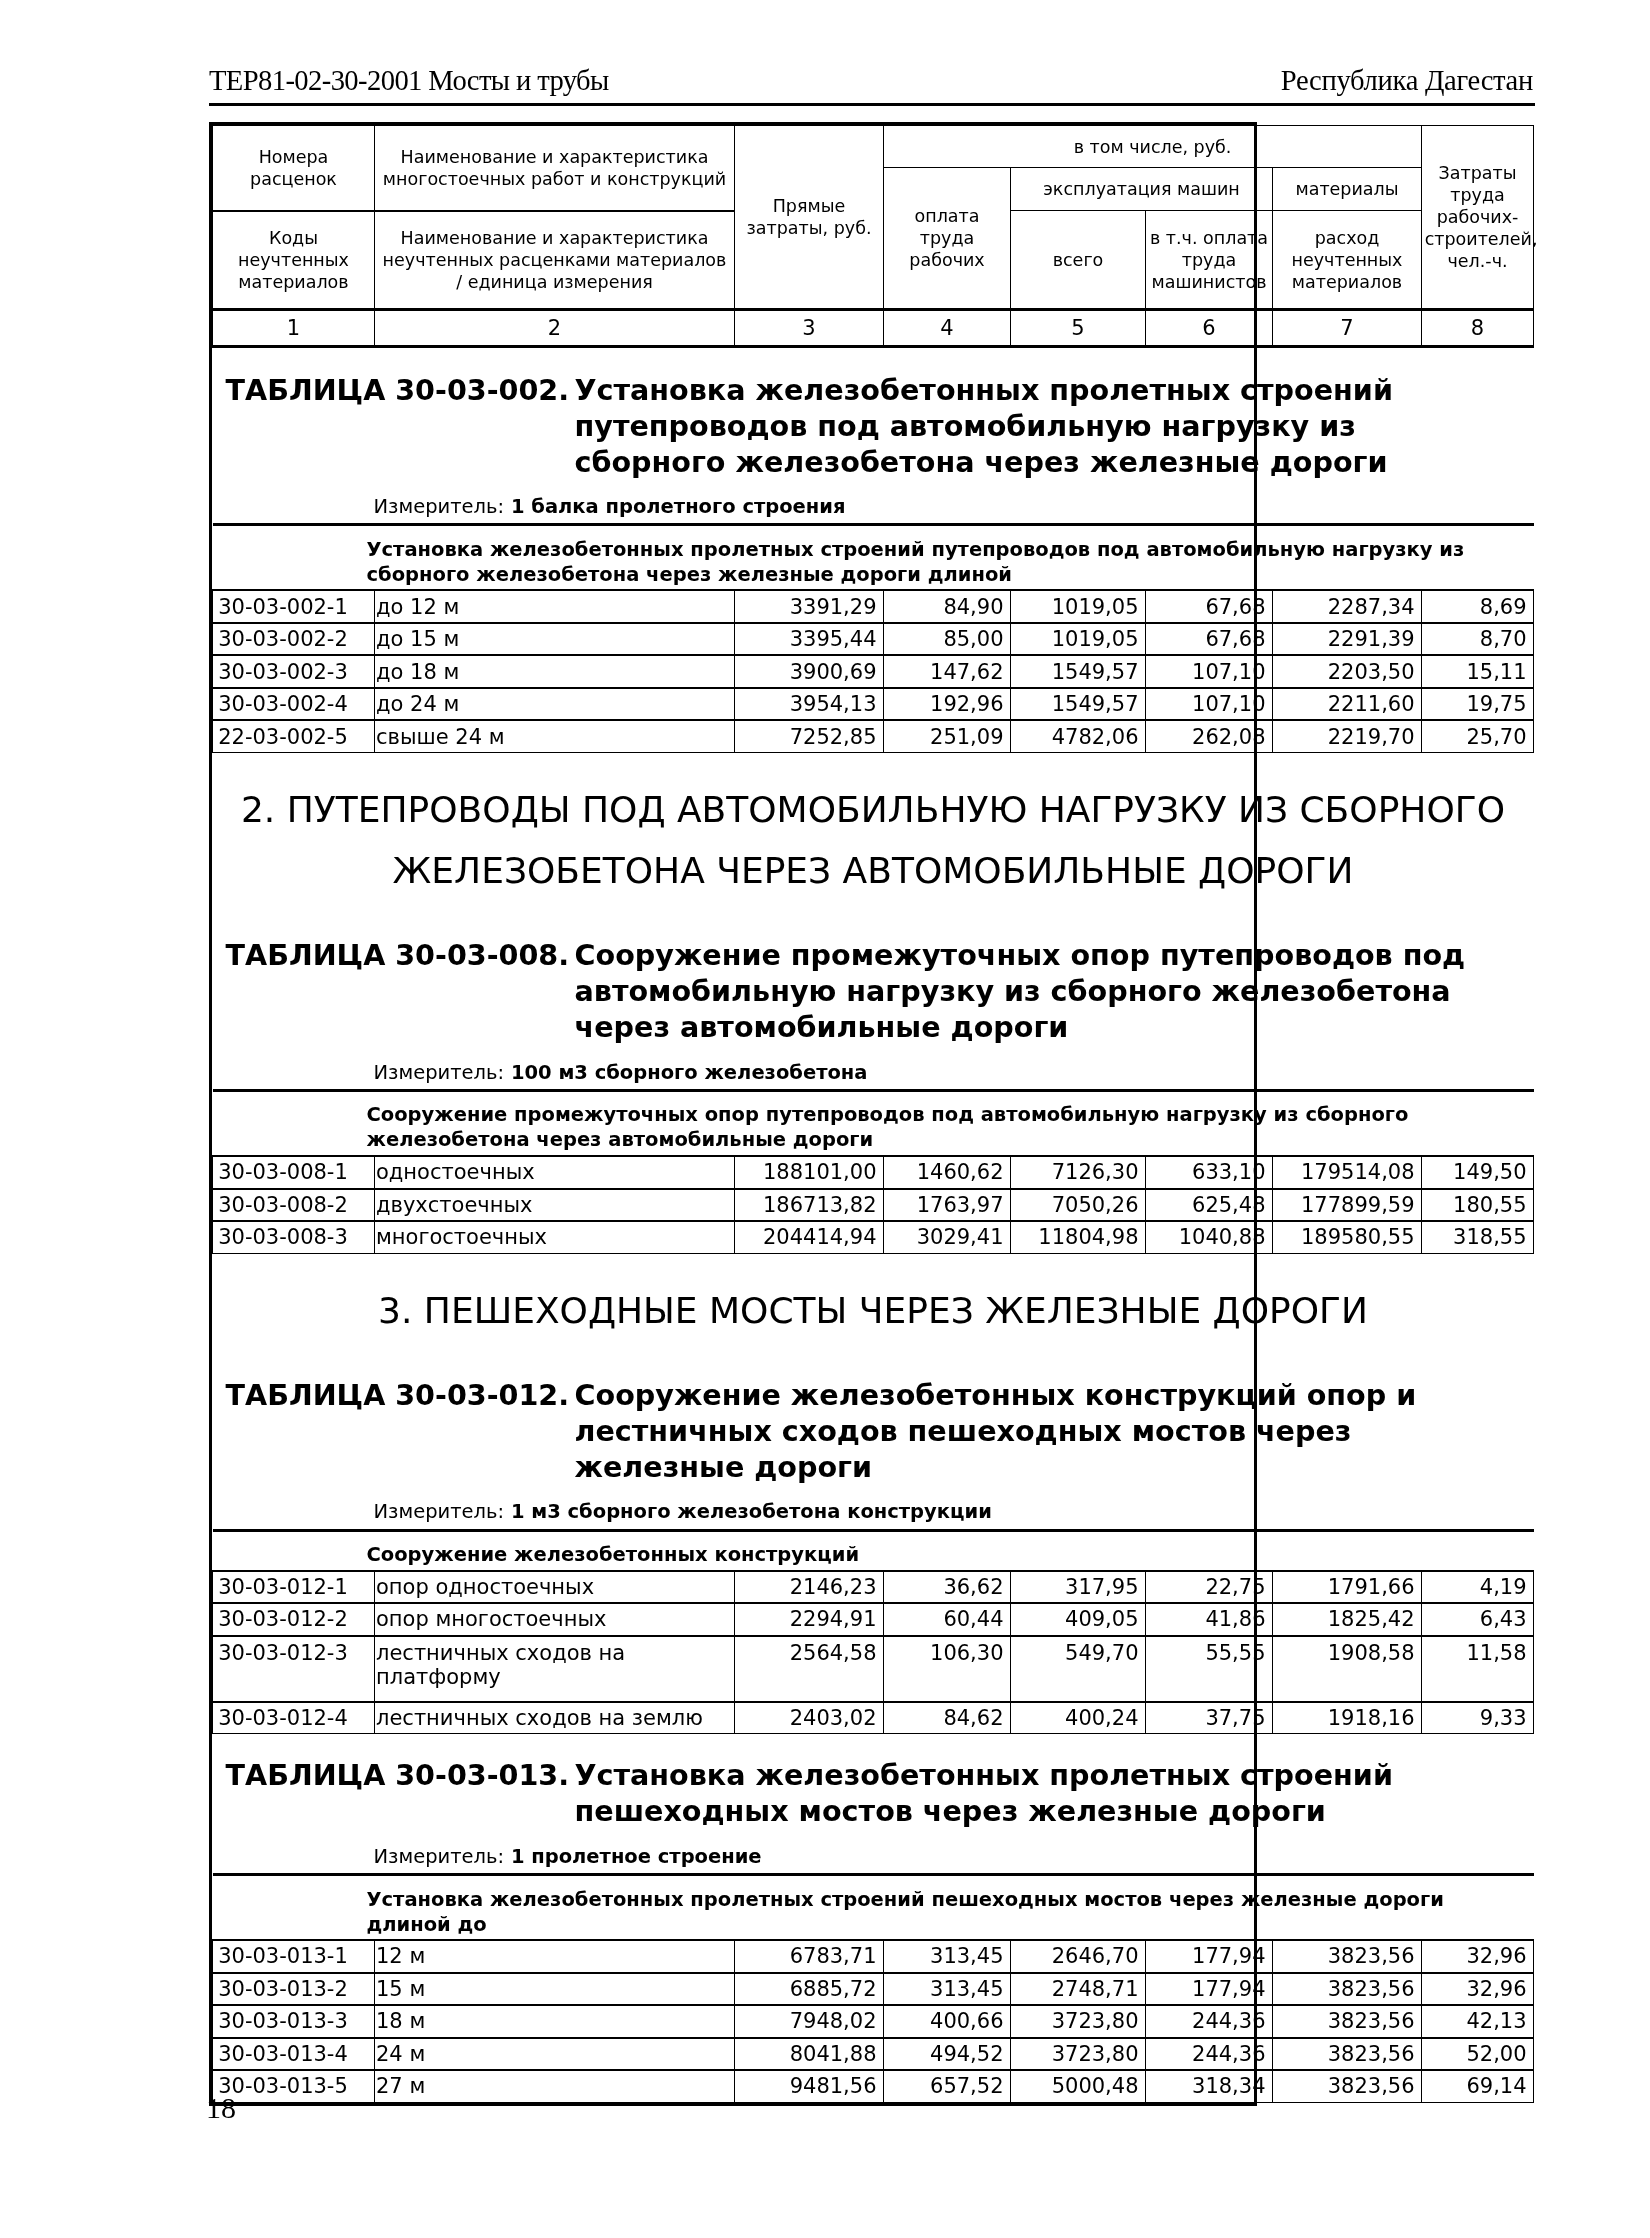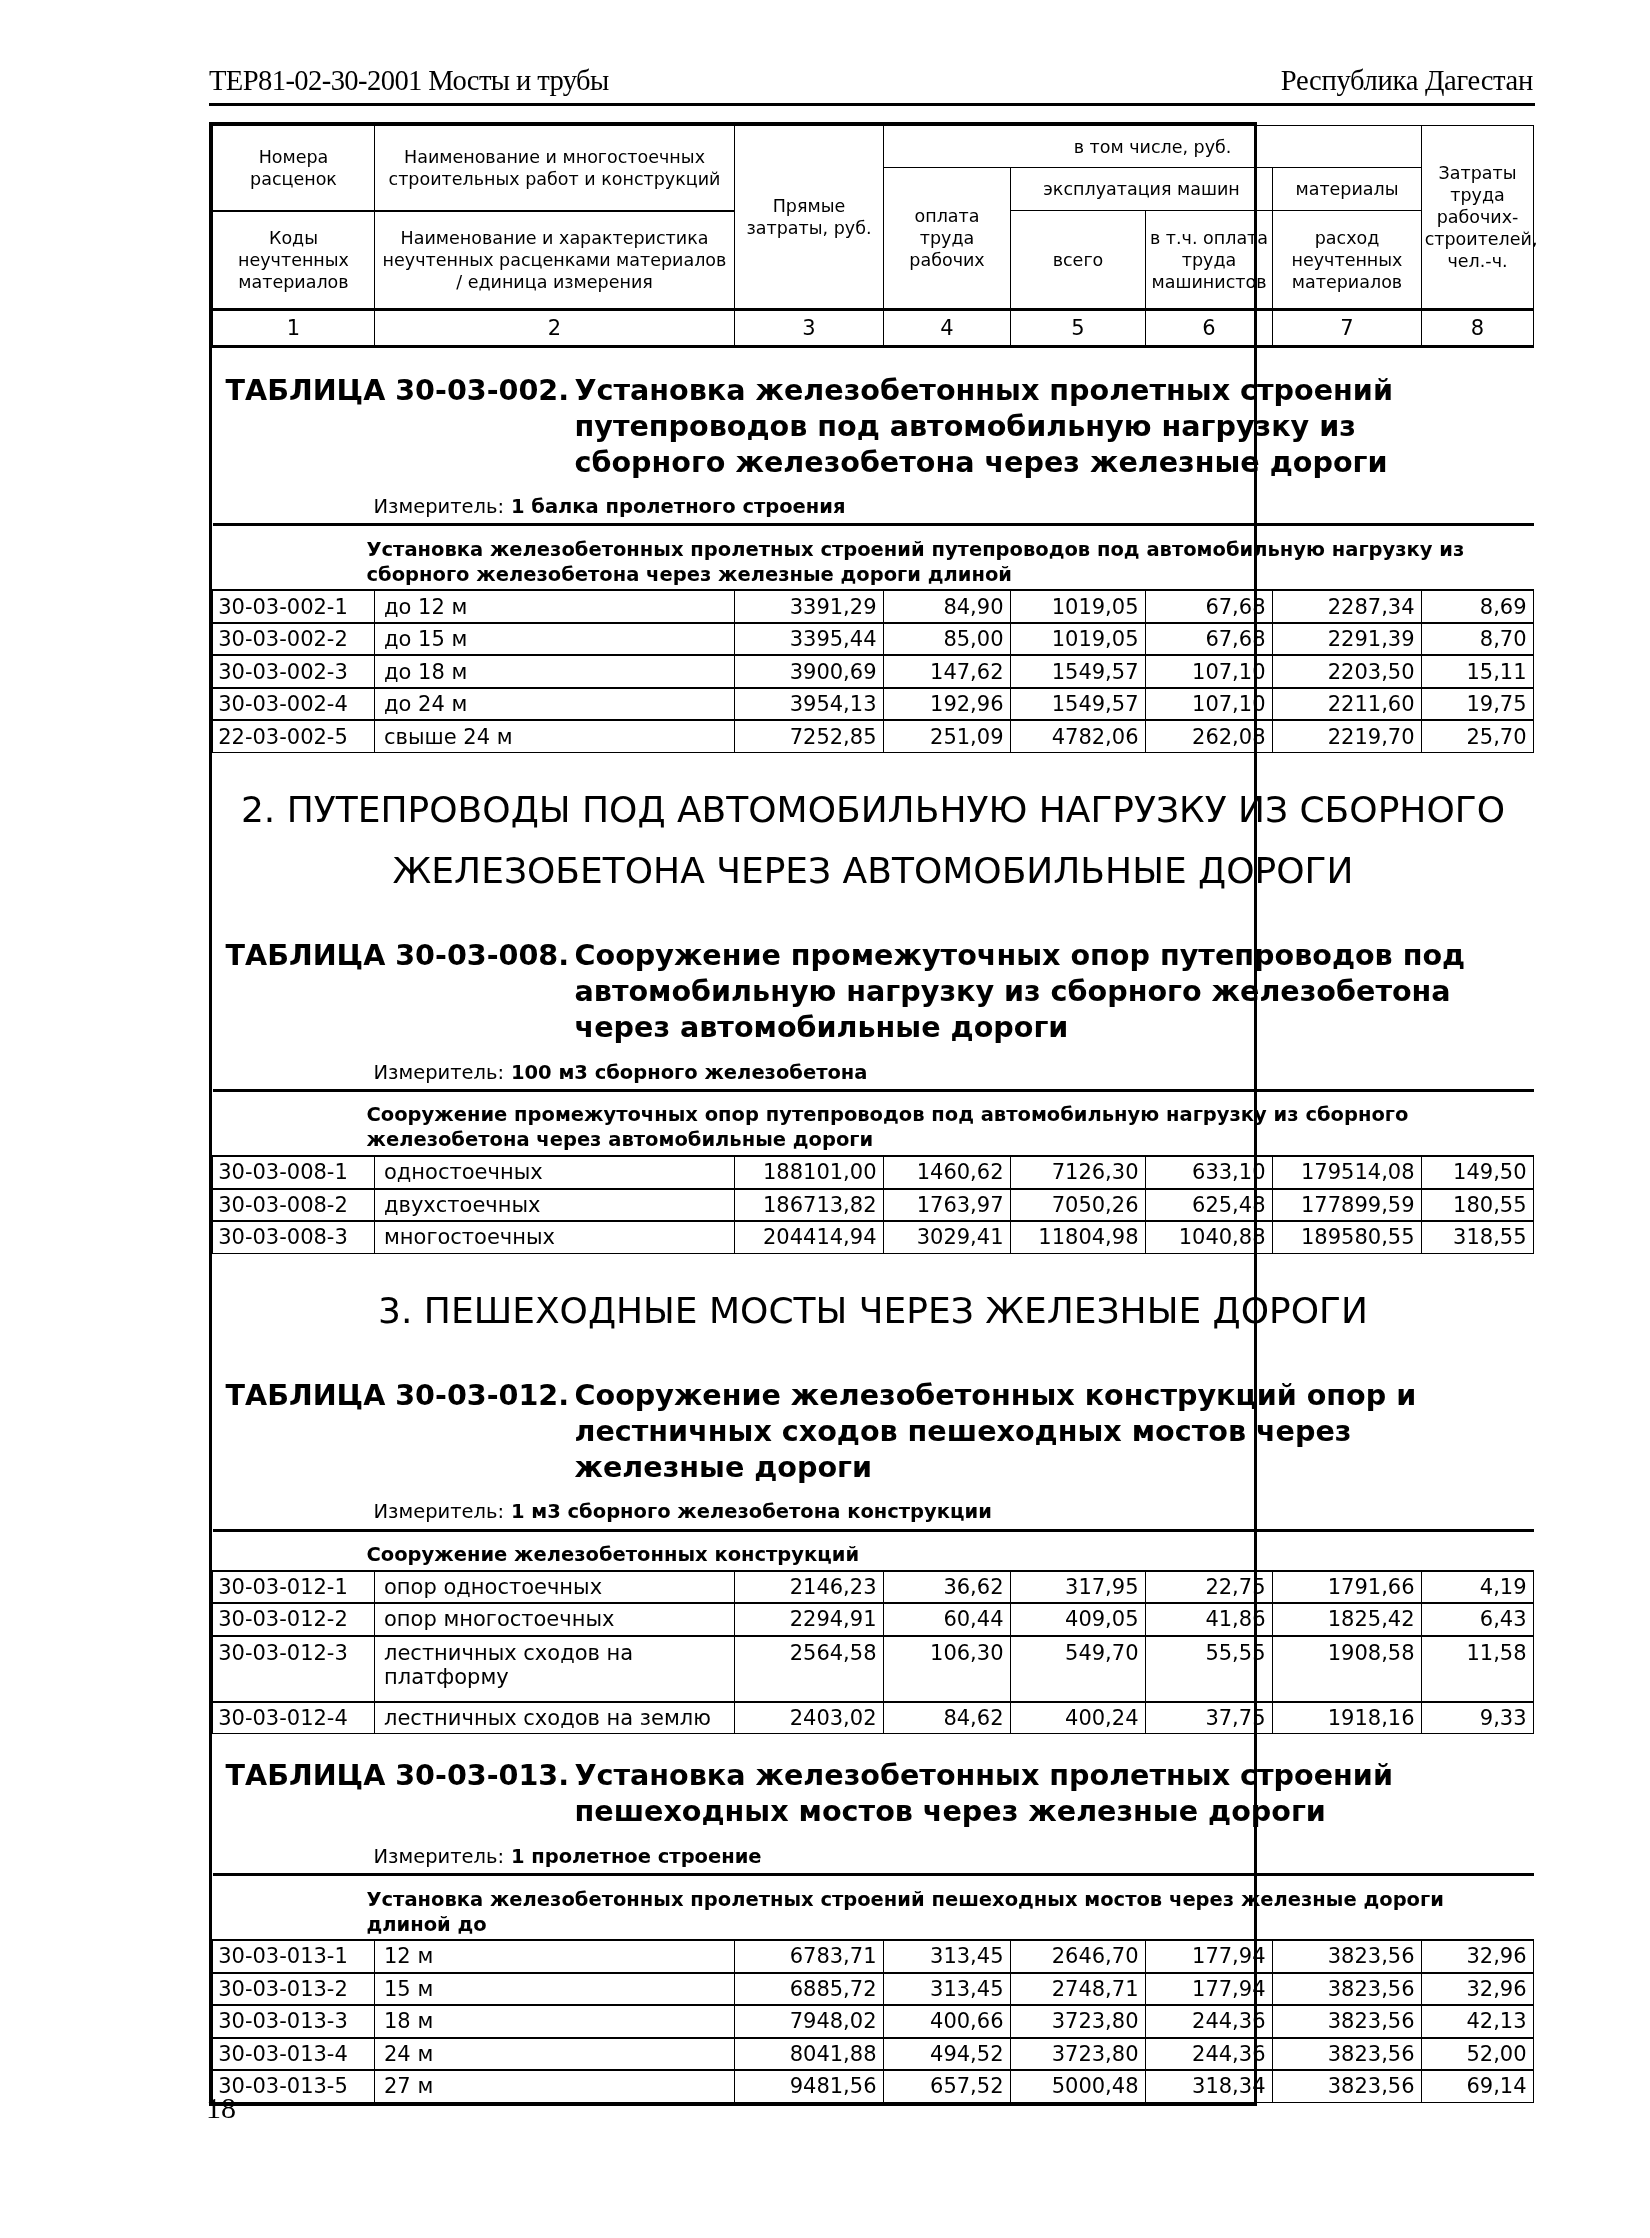--- a/index.html
+++ b/index.html
@@ -13,21 +13,21 @@
   #head-rule { left:209px; top:103px; width:1326px; height:2.6px; background:#000; }
   #page-number { left:206px; top:2091px; font-size:30px; }
 
   #sheet { left:209px; top:122px; width:1048px; border:3.2px solid #000; box-sizing:border-box; }
   table { border-collapse:collapse; width:100%; table-layout:fixed; }
   td, th { border:1.3px solid #000; padding:0 6.5px; vertical-align:middle; font-weight:normal; }
   .thead th { font-size:17.5px; text-align:center; line-height:22px; padding:1.3px 2.6px; }
   .colnums td { font-size:21px; text-align:center; height:34px; border-top:3.2px solid #000; border-bottom:3.2px solid #000; }
   .cellnum { text-align:right; font-size:21px; padding-right:6.5px; }
   .code { font-size:21px; padding-left:5.2px; white-space:nowrap;margin-top:37px; }
-  .name { font-size:21px; padding-left:9px; }
+  .name { font-size:21px; padding-left:1px; }
   tr.data td { height:30.5px; border-top:2.6px solid #000; }
   tr.data.tall td { height:60px; vertical-align:top; padding-top:3.9px; }
   tr.data.tall td.cellnum { vertical-align:top; }
 
   .block td.blockcell { border-left:none; border-right:none; padding:0; }
   .section-title { text-align:center; font-size:36px; line-height:61px; padding-top:26px; padding-bottom:13px; letter-spacing:0px; }
   .table-title { display:flex; font-size:28.6px; font-weight:bold; line-height:36px; padding:23.4px 0 0 13px; }
   .tt-label { width:349px; flex:none; white-space:nowrap; }
   .tt-text { flex:1; padding-right:26px; }
   .meter { font-size:19.5px; font-weight:bold; padding:15.6px 0 5.2px 161px; }
@@ -50,21 +50,21 @@
         <col style="width:149px">
         <col style="width:127px">
       <col style="width:135px">
         <col style="width:127px">
         <col style="width:149px">
         <col style="width:112px">
     </colgroup>
     <thead class="thead">
       <tr style="height:42px">
         <th rowspan="2" style="height:81px;border-bottom:2.6px solid #000">Номера расценок</th>
-        <th rowspan="2" style="border-bottom:2.6px solid #000">Наименование и многостоечных строительных работ и конструкций</th>
+        <th rowspan="2" style="border-bottom:2.6px solid #000">Наименование и характеристика многостоечных работ и конструкций</th>
         <th rowspan="4">Прямые затраты, руб.</th>
         <th colspan="4">в том числе, руб.</th>
         <th rowspan="4">Затраты труда рабочих-строителей, чел.-ч.</th>
       </tr>
       <tr style="height:39px">
         <th rowspan="3">оплата труда рабочих</th>
         <th colspan="2">эксплуатация машин</th>
         <th>материалы</th>
       </tr>
       <tr style="height:49px">

